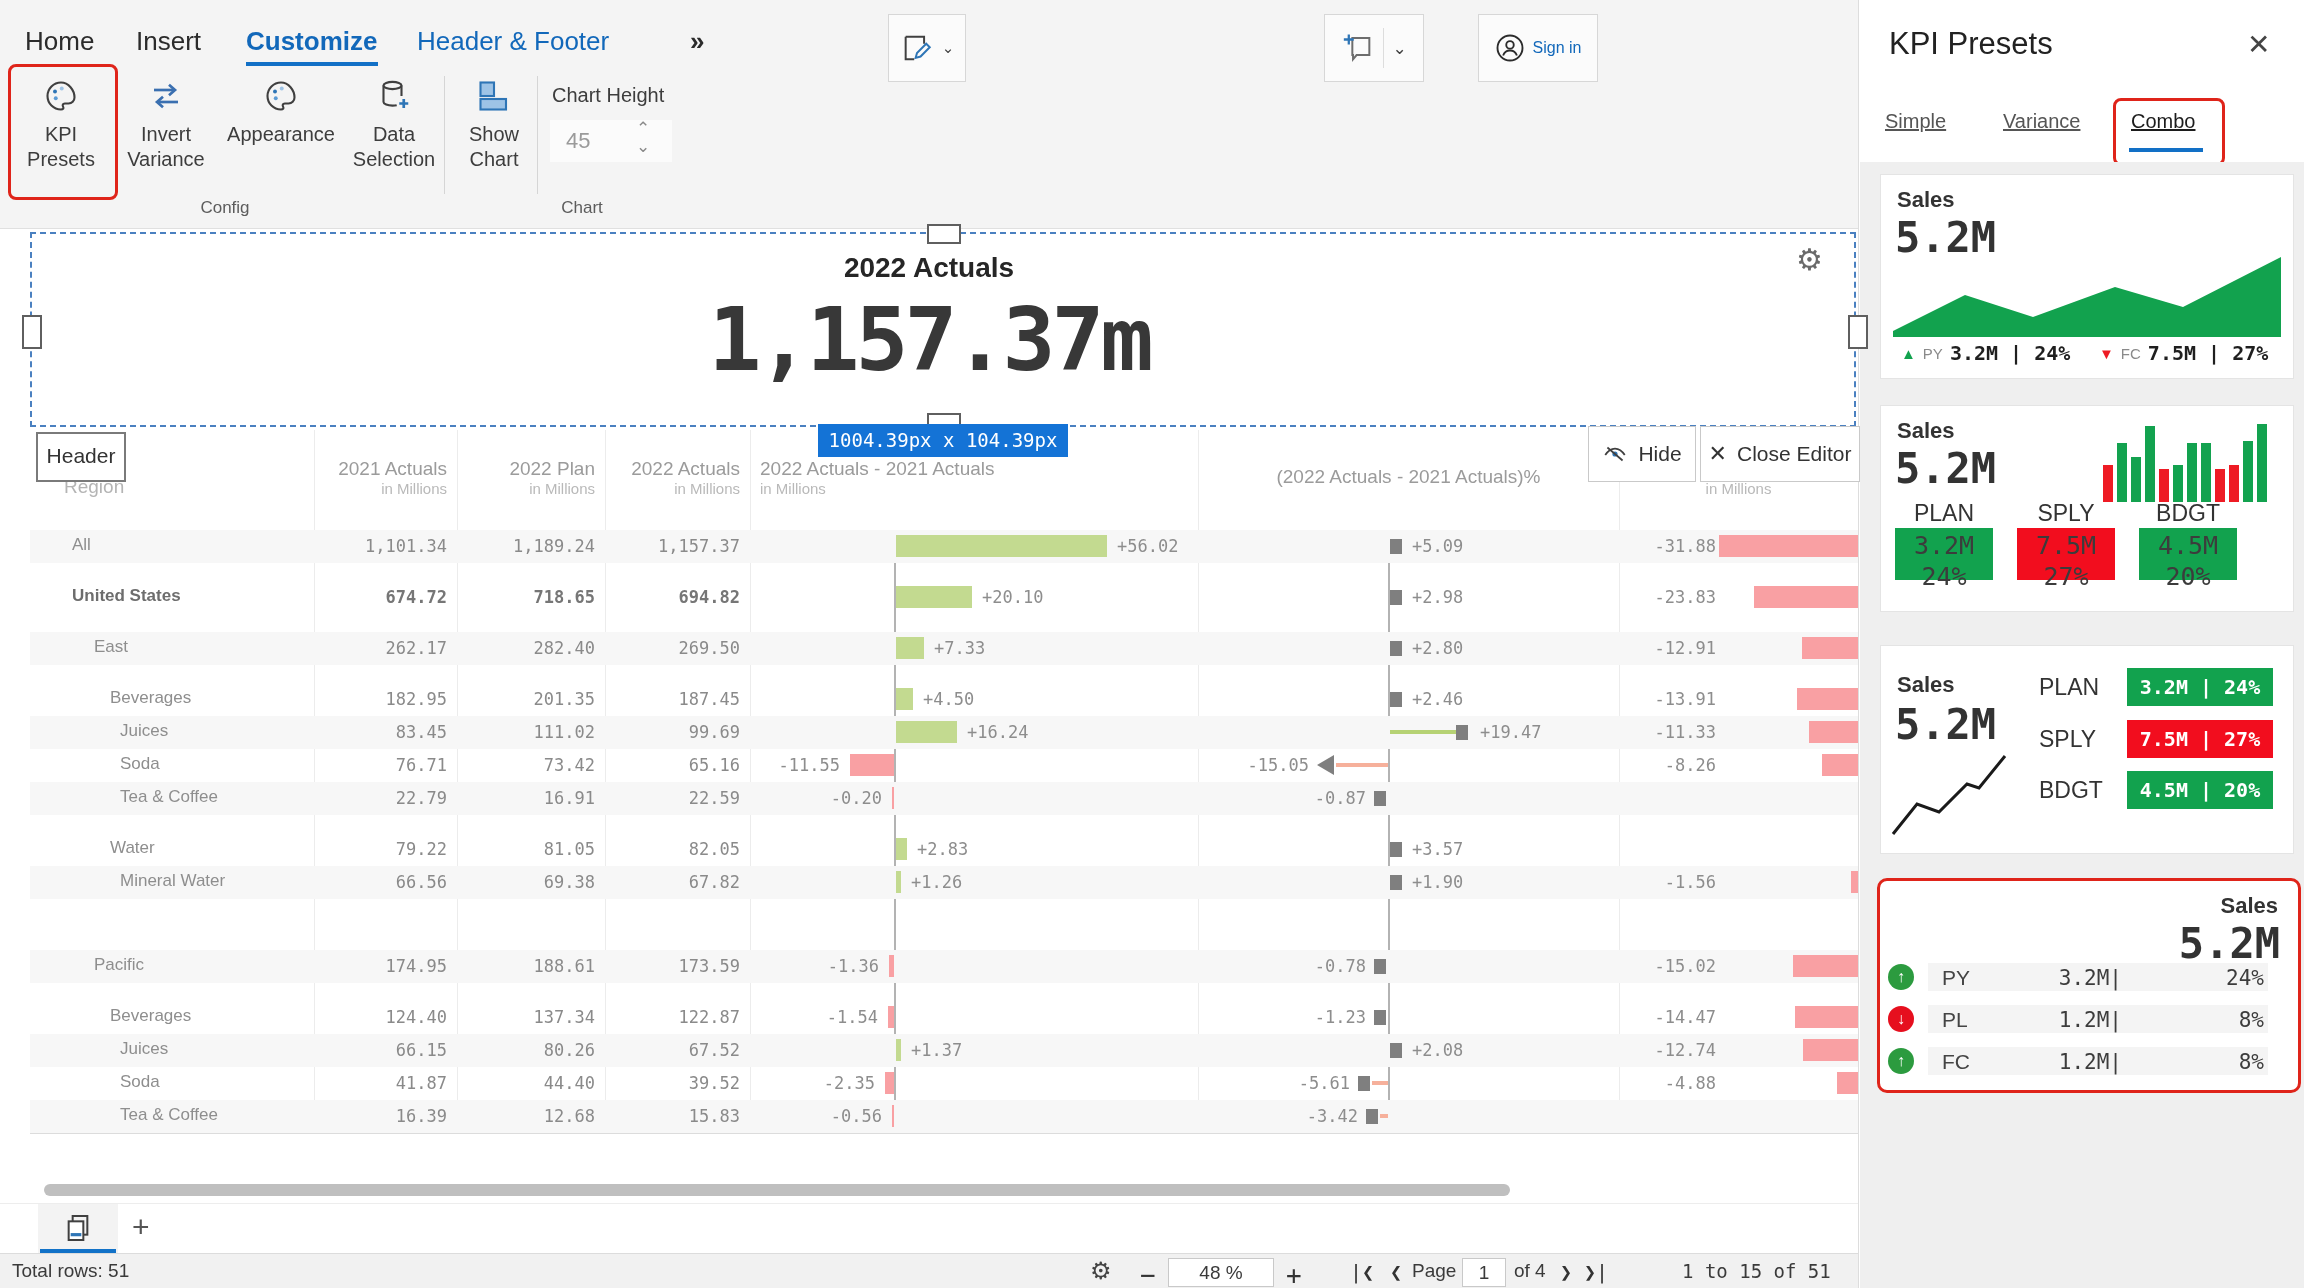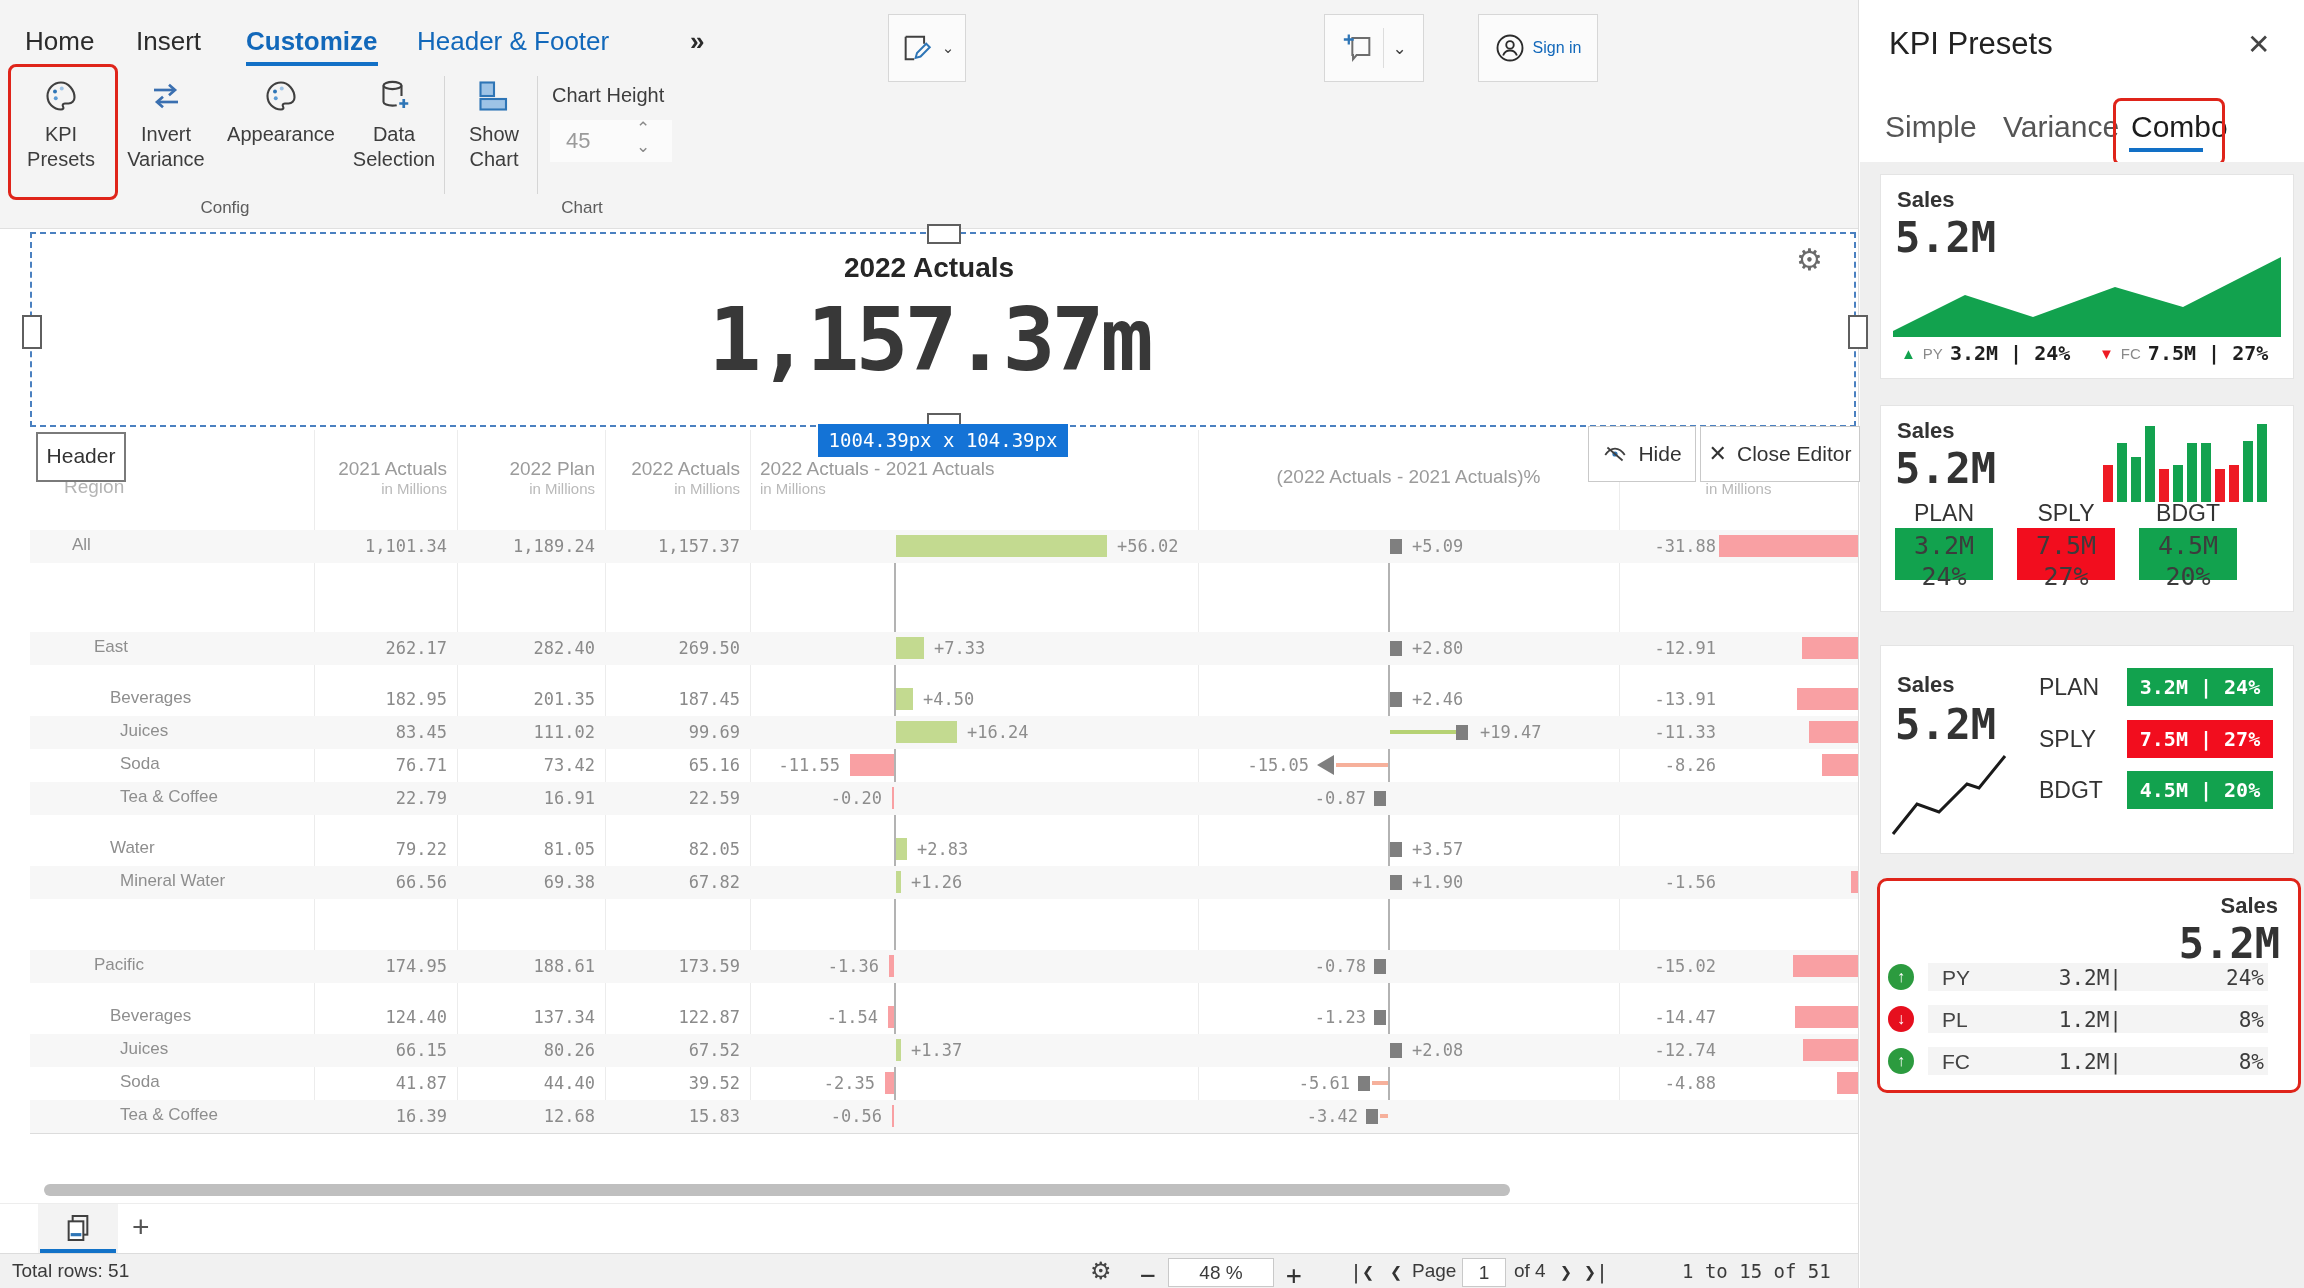--- a/index.html
+++ b/index.html
@@ -52,21 +52,21 @@
   #sheettab{position:absolute;left:38px;top:0;width:80px;height:49px;background:#f3f3f3;cursor:pointer;}
   #sheettab .ul{position:absolute;left:2px;bottom:0;width:76px;height:4px;background:#1272c8;}
   #statusbar{position:absolute;left:0;top:1253px;width:1858px;height:35px;background:#f1f1f1;border-top:1px solid #dcdcdc;font-size:19px;color:#3a3a3a;}
   .sbitem{position:absolute;top:6px;}
   .sbox{position:absolute;background:#fff;border:1px solid #c9c9c9;text-align:center;font-size:19px;color:#3a3a3a;}
   .navg{font-size:20px;color:#333;cursor:pointer;font-family:"DejaVu Sans Mono",monospace;}
   
   #panel{position:absolute;left:1858px;top:0;width:446px;height:1288px;background:#fff;border-left:1px solid #ddd;}
   #panel-title{position:absolute;left:30px;top:26px;font-size:31px;color:#222;}
   #panel-close{position:absolute;left:388px;top:28px;font-size:28px;color:#444;cursor:pointer;}
-  .ptab{position:absolute;top:110px;font-size:30px;color:#555;cursor:pointer;}
+  .ptab{position:absolute;top:110px;font-size:20px;color:#555;cursor:pointer;text-decoration:underline;}
   .ptab.active{color:#1c1c1c;}
   #panel-body{position:absolute;left:1px;top:162px;width:445px;height:1126px;background:#efefef;}
   .card{position:absolute;left:20px;width:412px;background:#fff;border:1px solid #e4e4e4;}
   .kpi-name{position:absolute;left:16px;top:12px;font-size:22px;font-weight:bold;color:#333;}
   .kpi-val{position:absolute;left:14px;top:38px;font-size:42px;font-weight:bold;color:#333;font-family:"DejaVu Sans Mono",monospace;}
   .c1item{position:absolute;top:166px;font-size:15px;color:#8a8a8a;display:flex;align-items:center;gap:7px;}
   .c1item .v{font-size:20px;font-weight:bold;color:#1f1f1f;font-family:"DejaVu Sans Mono",monospace;}
   .c2lab{position:absolute;top:94px;width:98px;text-align:center;font-size:23px;color:#333;}
   .c2box{position:absolute;top:122px;width:98px;height:52px;text-align:center;color:#3c3c3c;font-family:"DejaVu Sans Mono",monospace;font-size:25px;line-height:31px;padding-top:2px;box-sizing:border-box;}
   .c3lab{position:absolute;left:158px;width:80px;font-size:23px;color:#333;}
@@ -247,20 +247,32 @@
           <div class="name" style="left: 42px;">All</div>
           <div class="num" style="left: 284px; width: 133px;">1,101.34</div>
           <div class="num" style="left: 427px; width: 138px;">1,189.24</div>
           <div class="num" style="left: 575px; width: 135px;">1,157.37</div>
           <div class="vbar pos" style="left: 866px; width: 211px;"></div>
           <div class="vlabel" style="left: 1087px;">+56.02</div>
           <div class="marker" style="left: 1360px;"></div>
           <div class="vlabel" style="left: 1382px;">+5.09</div>
           <div class="vlabel" style="left: 1536px; width: 150px; text-align: right;">-31.88</div>
           <div class="vbar neg" style="left: 1689px; width: 139px;"></div>
+        </div>
+        <div class="trow bold" style="top: 51px;">
+          <div class="name" style="left: 42px;">United States</div>
+          <div class="num" style="left: 284px; width: 133px;">674.72</div>
+          <div class="num" style="left: 427px; width: 138px;">718.65</div>
+          <div class="num" style="left: 575px; width: 135px;">694.82</div>
+          <div class="vbar pos" style="left: 866px; width: 76px;"></div>
+          <div class="vlabel" style="left: 952px;">+20.10</div>
+          <div class="marker" style="left: 1360px;"></div>
+          <div class="vlabel" style="left: 1382px;">+2.98</div>
+          <div class="vlabel" style="left: 1536px; width: 150px; text-align: right;">-23.83</div>
+          <div class="vbar neg" style="left: 1724px; width: 104px;"></div>
         </div>
         <div class="trow stripe" style="top: 102px;">
           <div class="name" style="left: 64px;">East</div>
           <div class="num" style="left: 284px; width: 133px;">262.17</div>
           <div class="num" style="left: 427px; width: 138px;">282.40</div>
           <div class="num" style="left: 575px; width: 135px;">269.50</div>
           <div class="vbar pos" style="left: 866px; width: 28px;"></div>
           <div class="vlabel" style="left: 904px;">+7.33</div>
           <div class="marker" style="left: 1360px;"></div>
           <div class="vlabel" style="left: 1382px;">+2.80</div>

